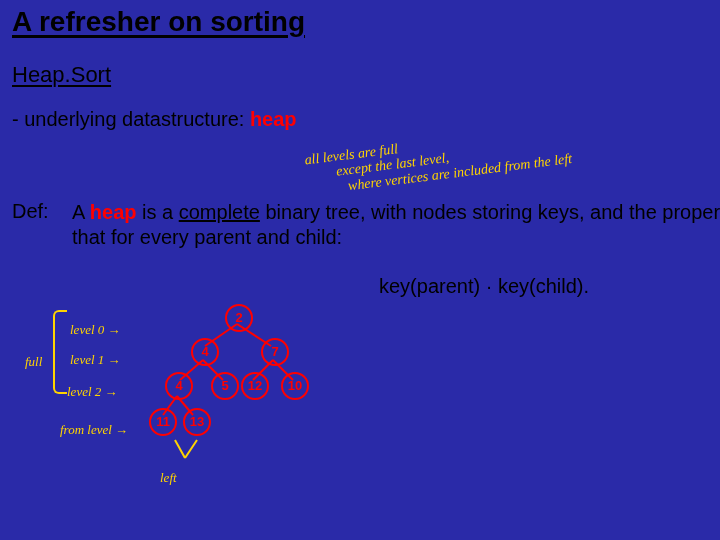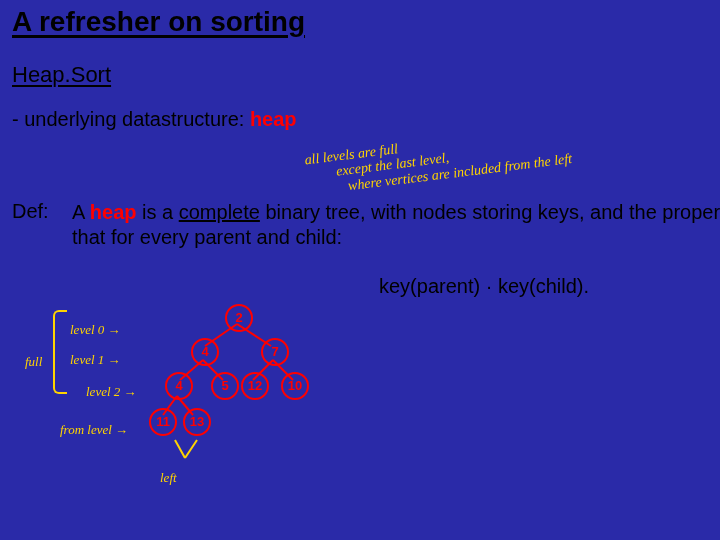--- a/index.html
+++ b/index.html
@@ -172,21 +172,21 @@
     <span>A </span><span class="heap-kw">heap</span><span> is a </span><span class="ul">complete</span><span> binary tree, with nodes storing keys, and the property that for every parent and child:</span>
   </div>
 
   <div class="text-block key-line">key(parent) · key(child).</div>
 
   <div class="diagram">
     <div class="brace"></div>
     <div class="lvl-label full-label">full</div>
     <div class="lvl-label" style="left:45px; top:10px">level 0  →</div>
     <div class="lvl-label" style="left:45px; top:40px">level 1  →</div>
-    <div class="lvl-label" style="left:61px; top:72px">level 2  →</div>
+    <div class="lvl-label" style="left:42px; top:72px">level 2  →</div>
     <div class="lvl-label" style="left:35px; top:110px">from level →</div>
     <div class="lvl-label left-label">left</div>
 
     <svg class="edges">
       <line x1="212" y1="24" x2="180" y2="46"></line>
       <line x1="212" y1="24" x2="246" y2="46"></line>
       <line x1="178" y1="60" x2="155" y2="80"></line>
       <line x1="178" y1="60" x2="198" y2="80"></line>
       <line x1="248" y1="60" x2="228" y2="80"></line>
       <line x1="248" y1="60" x2="268" y2="80"></line>

